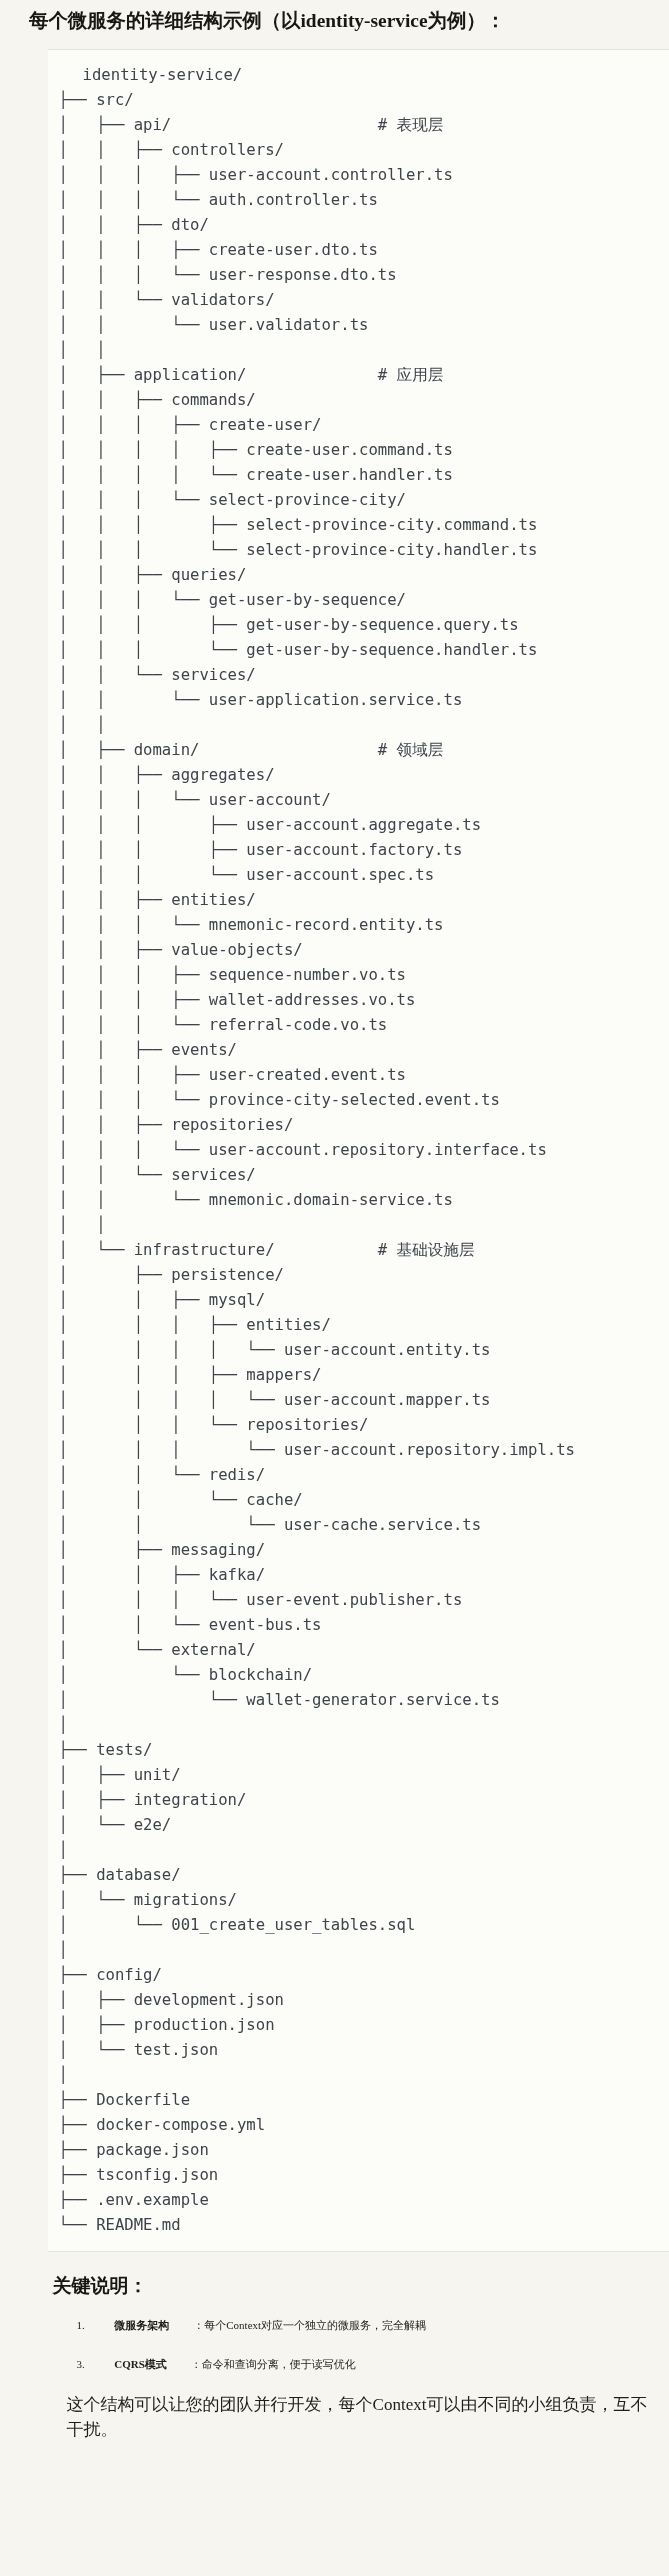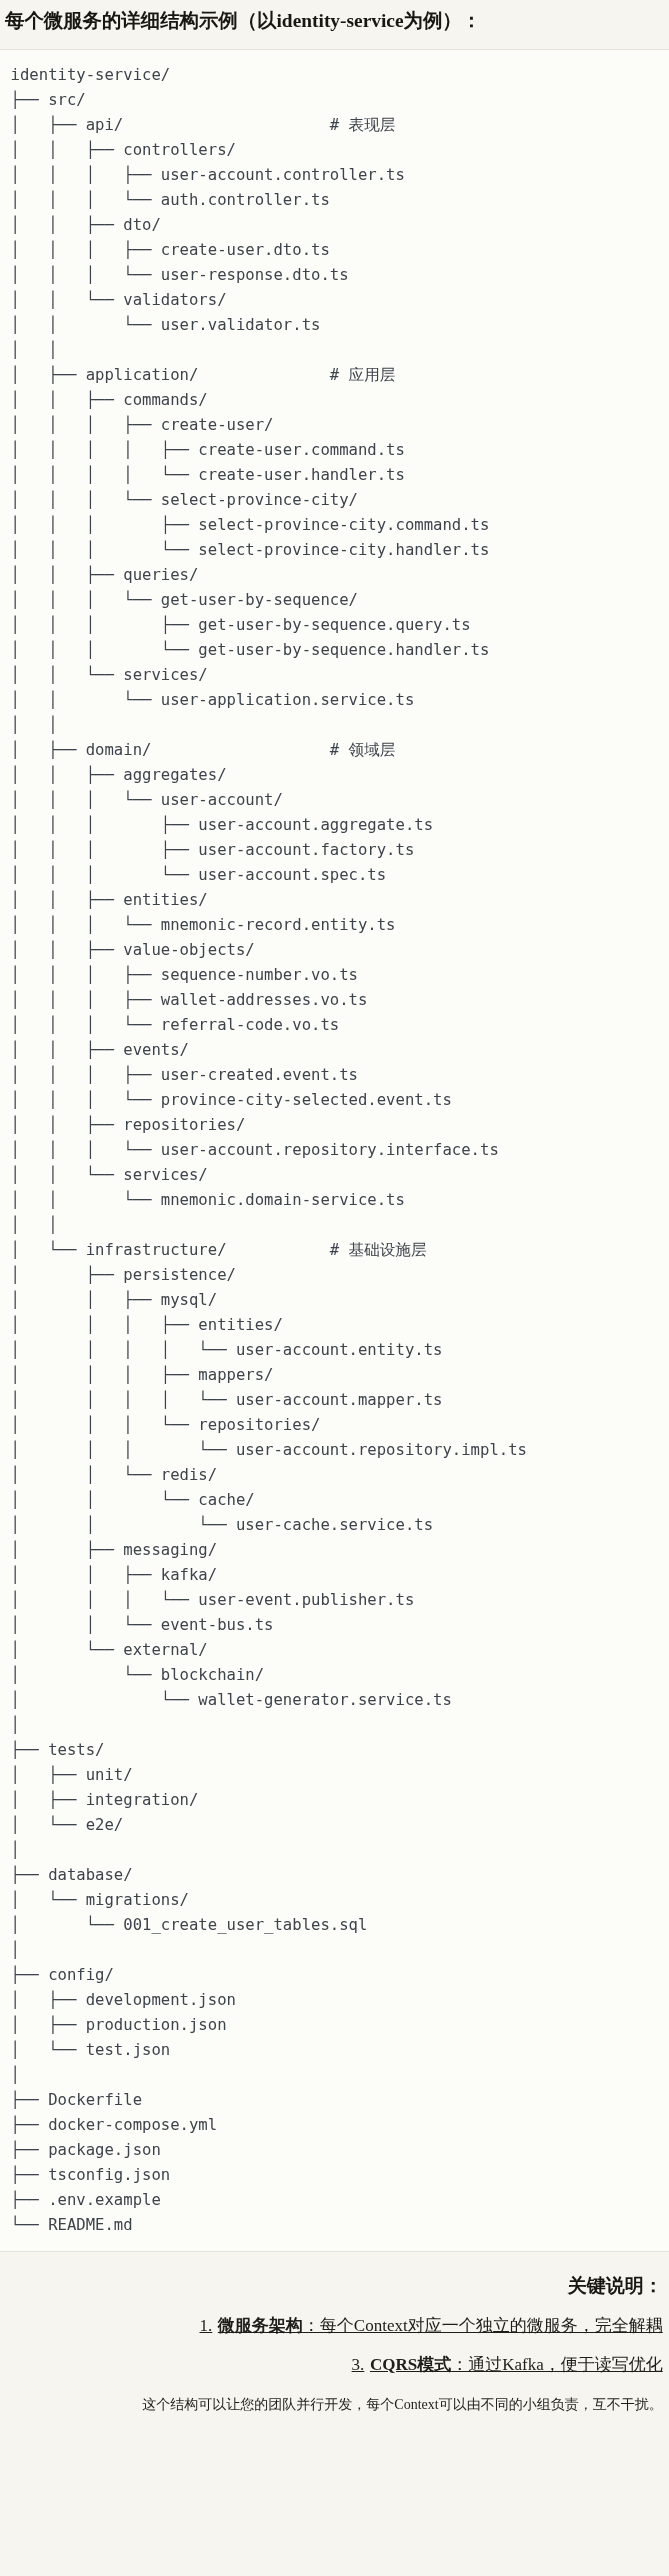--- a/index.html
+++ b/index.html
@@ -3,21 +3,21 @@
 <meta charset="utf-8">
 <style>
   :root{
     --page-bg:#f7f5ef;
     --code-bg:#fcfcf9;
     --code-border:#e5e3dc;
     --code-text:#3d434b;
     --body-text:#1f1e1b;
     --title-text:#181712;
   }
-  *{box-sizing:border-box;}
+  *{box-sizing:border-box;margin-left:24px;}
   html,body{margin:0;padding:0;}
   body{
     width:669px;
     min-height:2576px;
     background:var(--page-bg);
     color:var(--body-text);
     font-family:"Liberation Serif","DejaVu Serif",serif;
   }
   .title{
     margin:7.5px 0 15px 0;
@@ -37,51 +37,49 @@
   .codeblock pre{
     margin:0;
     font-family:"DejaVu Sans Mono","Liberation Mono",monospace;
     font-size:15.6px;
     line-height:25px;
     color:var(--code-text);
     white-space:pre;
   }
   .notes{
     padding:0 6.3px 0 4.4px;
-    text-align:right;
   }
   .notes h3{
     margin:21px 0 15px 0;
     font-size:19px;
     line-height:25px;
     font-weight:bold;
     color:var(--title-text);
   }
   .notes ol{
     list-style:none;
     margin:0;
     padding:0;
   }
   .notes li{
     margin:0 0 14.4px 0;
-    font-size:17px;
+    font-size:11px;
     line-height:25px;
-    text-decoration:underline;
   }
   .notes li .num{
     margin-right:5.6px;
   }
   .notes li .label{
     font-weight:bold;
   }
   .closing{
     margin:15px 0 0 0;
     padding-left:18px;
     margin-left:-3.8px;
-    font-size:14px;
+    font-size:17px;
     line-height:25px;
   }
 </style>
 </head>
 <body>
 
 <div>
 
   <h2 class="title">每个微服务的详细结构示例（以identity-service为例）：</h2>
 
@@ -172,19 +170,19 @@
 ├── package.json
 ├── tsconfig.json
 ├── .env.example
 └── README.md</code></pre>
   </div>
 
   <div class="notes">
     <h3>关键说明：</h3>
     <ol>
       <li><span class="num">1.</span><span class="label">微服务架构</span><span class="txt">：每个Context对应一个独立的微服务，完全解耦</span></li>
-      <li><span class="num">3.</span><span class="label">CQRS模式</span><span class="txt">：通过Kafka，便于读写优化</span></li>
+      <li><span class="num">3.</span><span class="label">CQRS模式</span><span class="txt">：命令和查询分离，便于读写优化</span></li>
     </ol>
     <p class="closing">这个结构可以让您的团队并行开发，每个Context可以由不同的小组负责，互不干扰。</p>
   </div>
 
 </div>
 
 
 </body></html>

